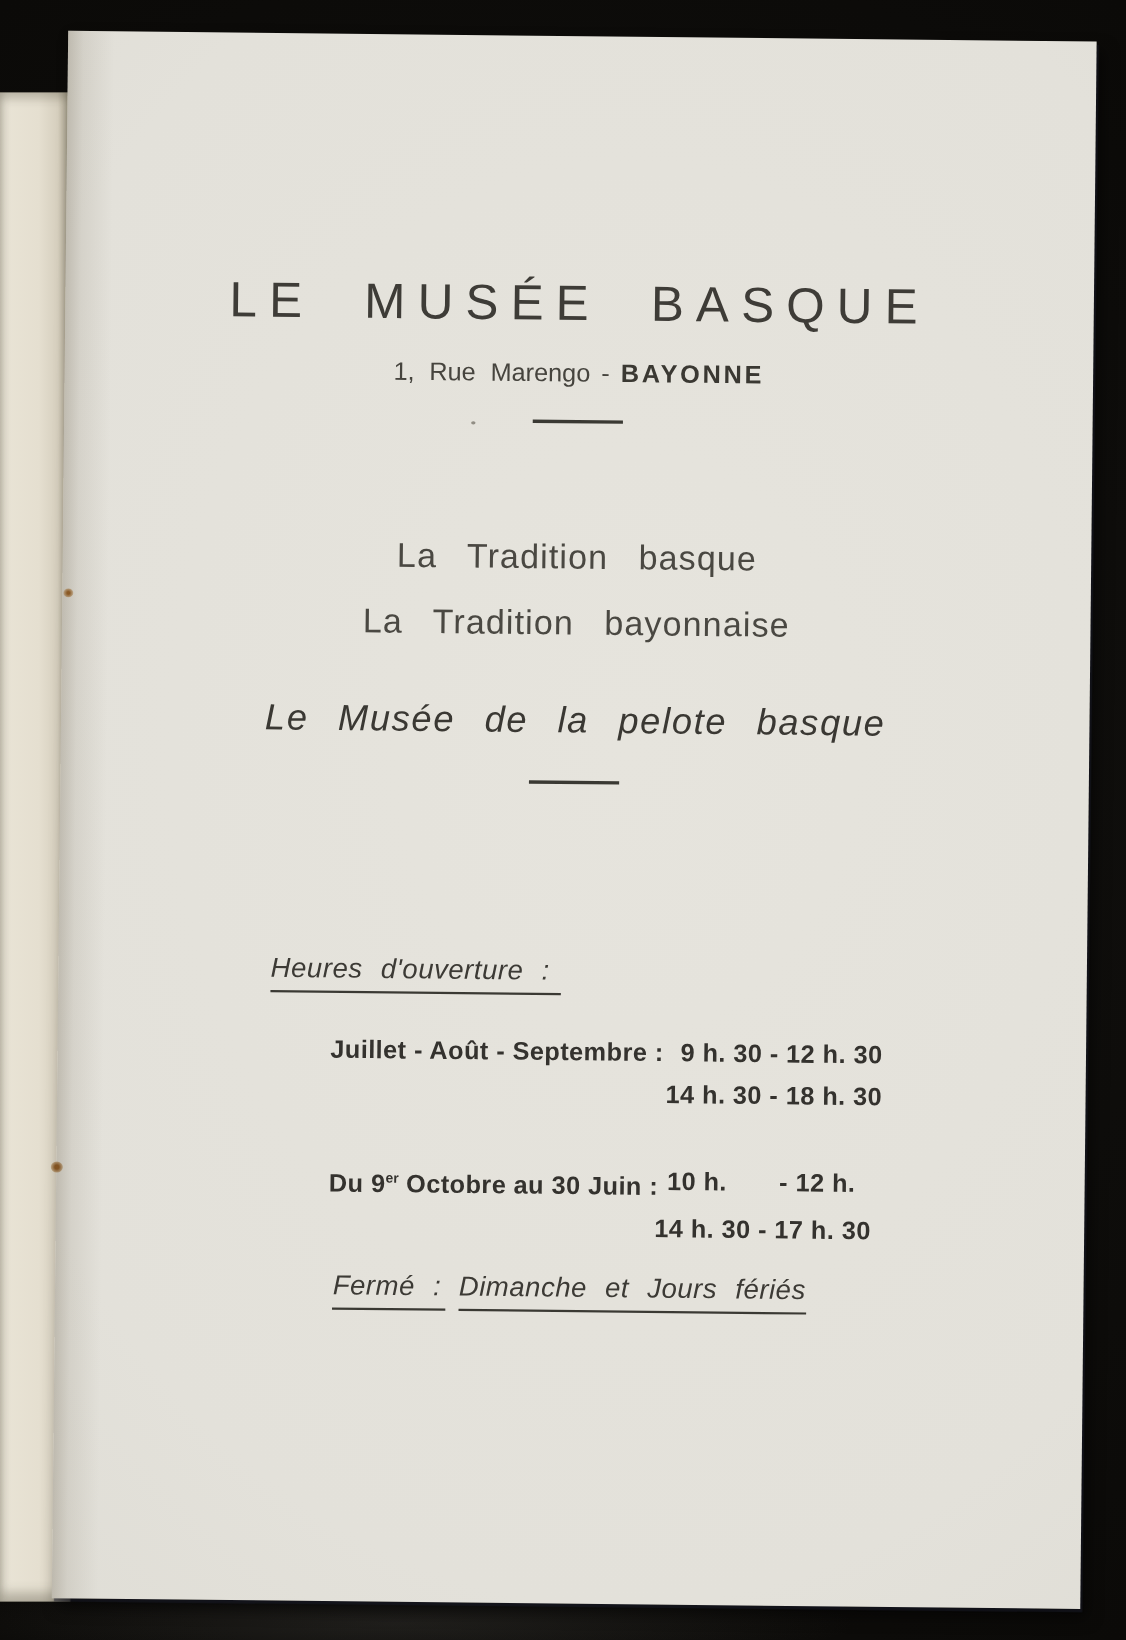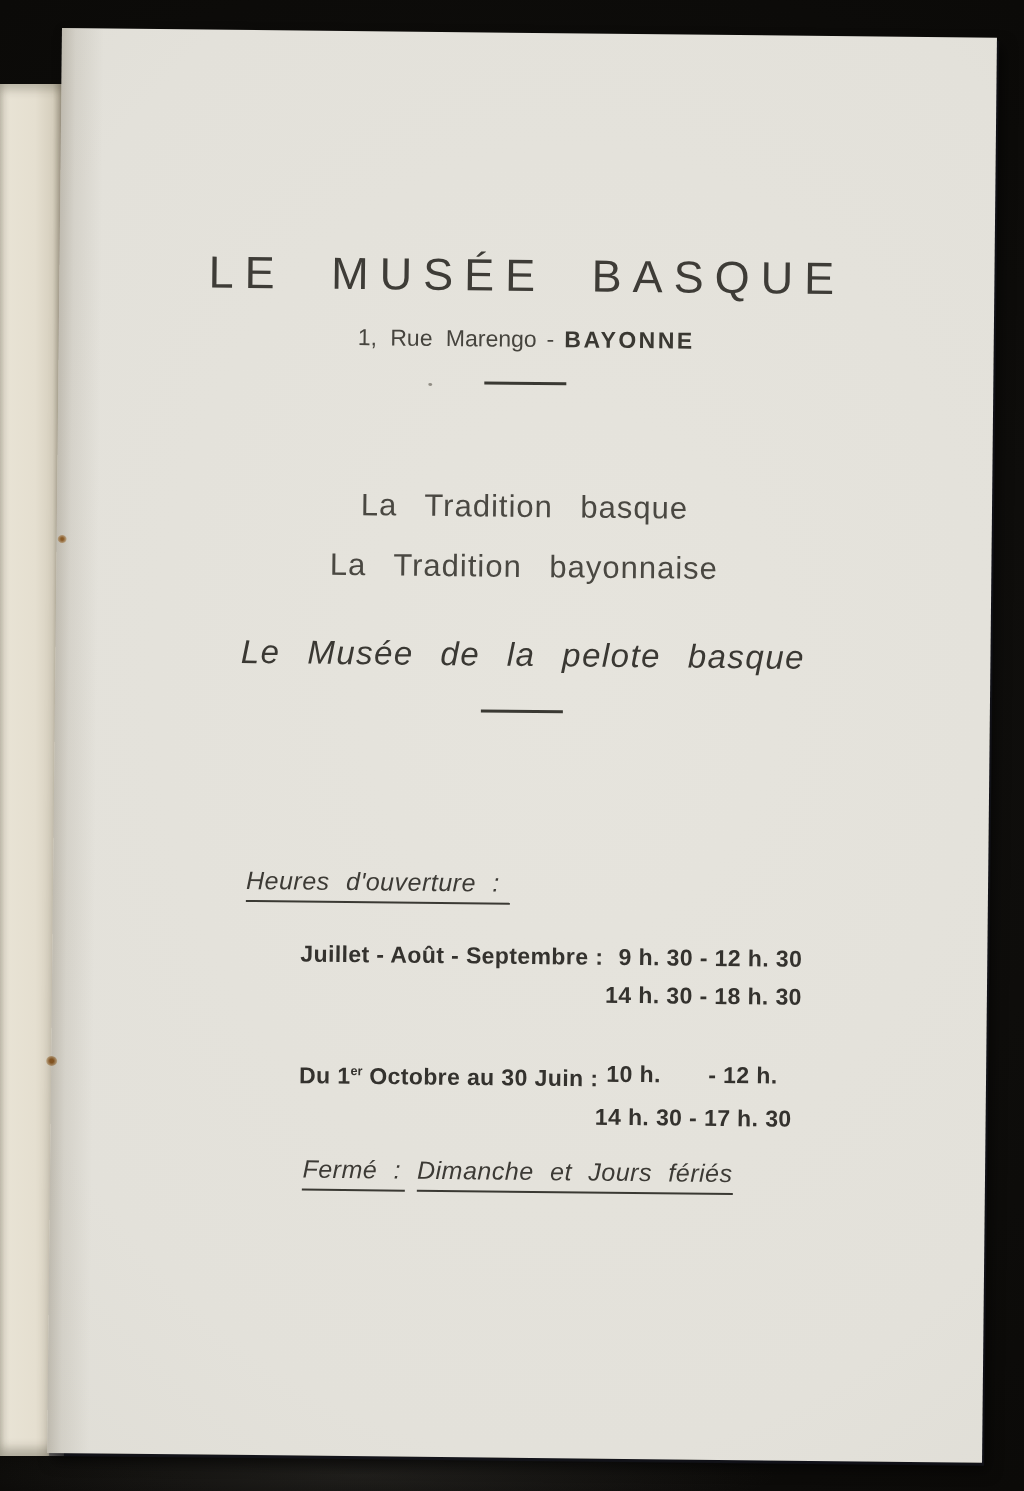--- a/index.html
+++ b/index.html
@@ -171,21 +171,21 @@
     <div class="sched-row">
       <span class="sched-label">Juillet - Août - Septembre :</span>
       <span class="time-right">9 h. 30 - 12 h. 30</span>
     </div>
 
     <div class="sched-row align-right">
       <span>14 h. 30 - 18 h. 30</span>
     </div>
 
     <div class="sched-row winter-gap">
-      <span class="sched-label"><span>Du 1</span><sup>er</sup><span> Octobre au 30 Juin :</span></span>
+      <span class="sched-label"><span>Du 9</span><sup>er</sup><span> Octobre au 30 Juin :</span></span>
       <span class="pre" style="margin-left:8px;">10 h.       - 12 h.</span>
     </div>
 
     <div class="sched-row align-right pad-right">
       <span>14 h. 30 - 17 h. 30</span>
     </div>
 
   </div>
 
   <div class="closed">

